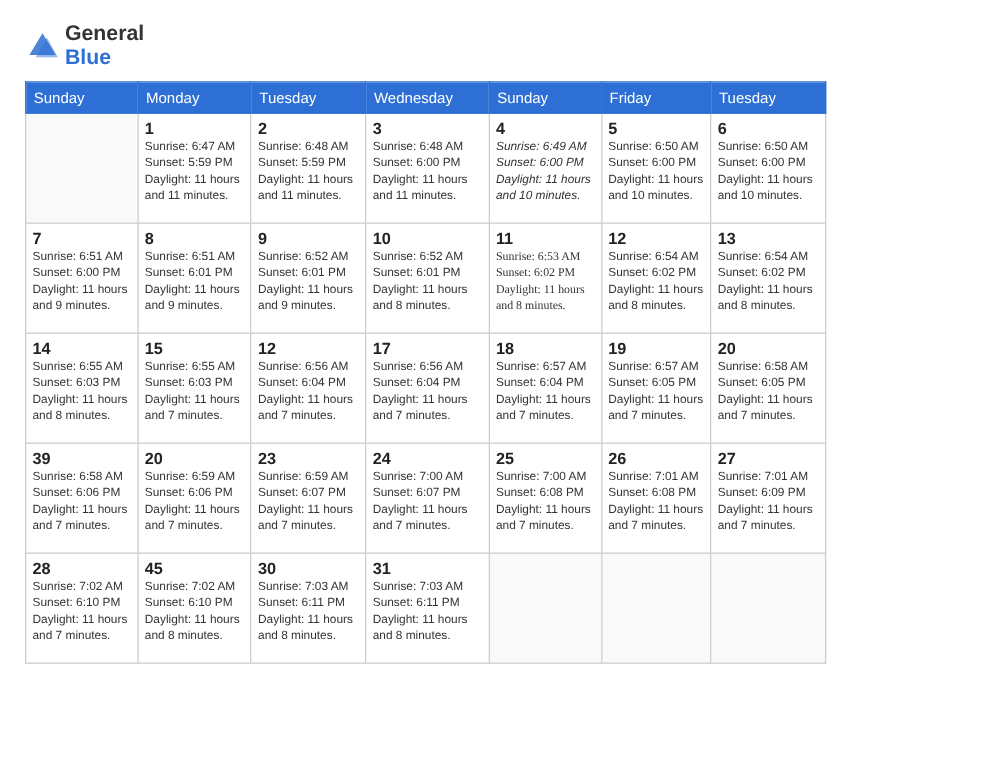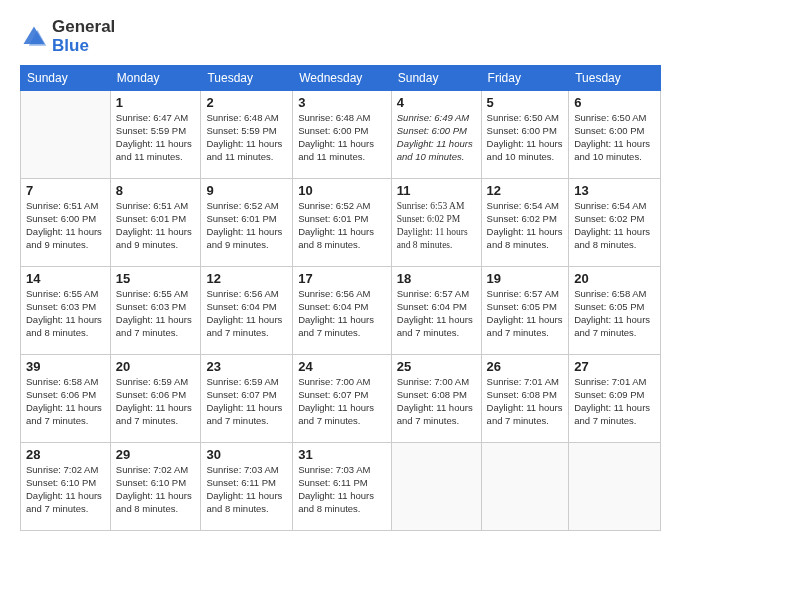--- a/index.html
+++ b/index.html
@@ -297,21 +297,21 @@
           </td>
         </tr>
         <tr>
           <td>
             <div class="day-num">28</div>
             <div class="day-info" style="white-space: pre-line;">Sunrise: 7:02 AM
 Sunset: 6:10 PM
 Daylight: 11 hours and 7 minutes.</div>
           </td>
           <td>
-            <div class="day-num">29</div>
+            <div class="day-num">45</div>
             <div class="day-info" style="white-space: pre-line;">Sunrise: 7:02 AM
 Sunset: 6:10 PM
 Daylight: 11 hours and 8 minutes.</div>
           </td>
           <td>
             <div class="day-num">30</div>
             <div class="day-info" style="white-space: pre-line;">Sunrise: 7:03 AM
 Sunset: 6:11 PM
 Daylight: 11 hours and 8 minutes.</div>
           </td>

